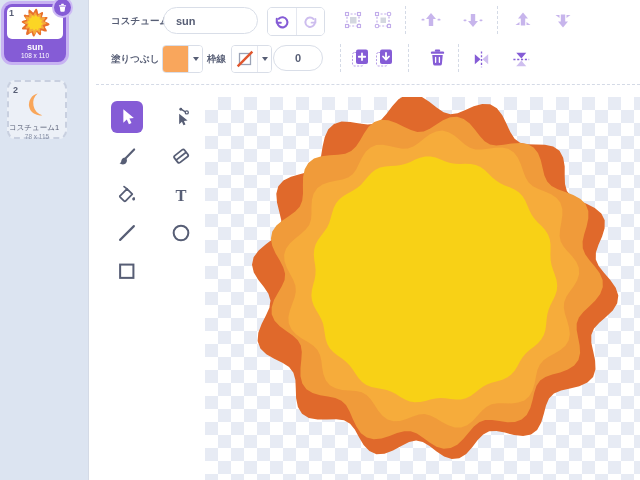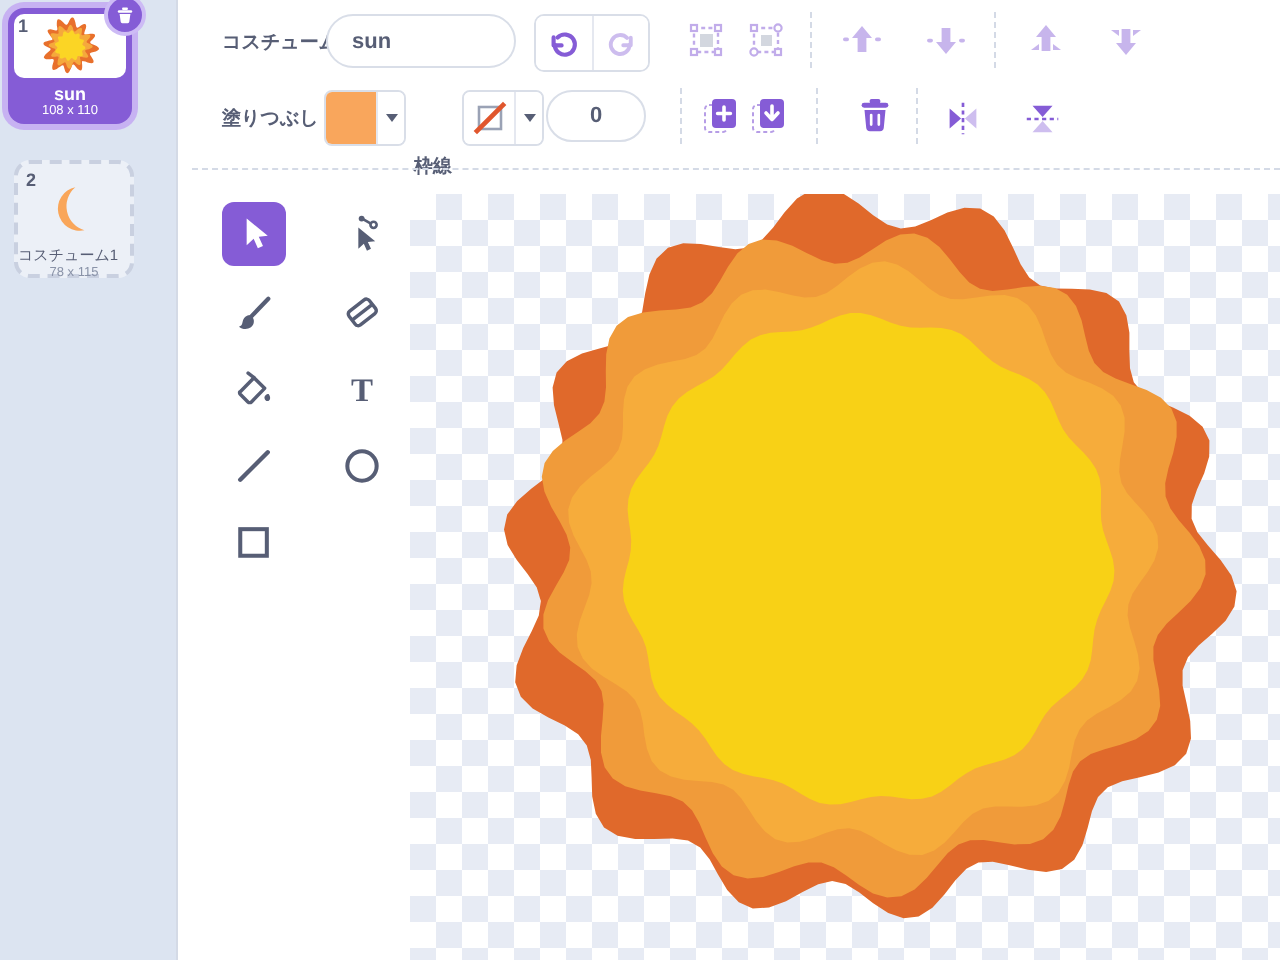--- a/index.html
+++ b/index.html
@@ -156,21 +156,21 @@
 </button>
 
 <span class="lbl" style="left:111px;top:53px;">塗りつぶし</span>
 <div class="swatch-group" style="left:162px;top:45px;">
   <div class="swatch" id="fill-swatch" style="background: rgb(249, 166, 92);"></div>
   <div class="caret-cell">
       <span class="caret"></span>
     </div>
 </div>
 
-<span class="lbl" style="left:207px;top:53px;margin-top:24px;">枠線</span>
+<span class="lbl" style="left:207px;top:53px;">枠線</span>
 <div class="swatch-group" style="left:231px;top:45px;">
   <div class="swatch" style="background:#fff;display:flex;align-items:center;justify-content:center;">
     <svg width="22" height="22" viewBox="0 0 24 24">
       <rect x="6" y="6" width="12" height="12" fill="none" stroke="#9AA2B5" stroke-width="1.4"></rect>
       <line id="slash-line" x1="4" y1="20" x2="20" y2="4" stroke-width="2.6" stroke="#E0562D"></line>
     </svg>
   </div>
   <div class="caret-cell">
       <span class="caret"></span>
     </div>

